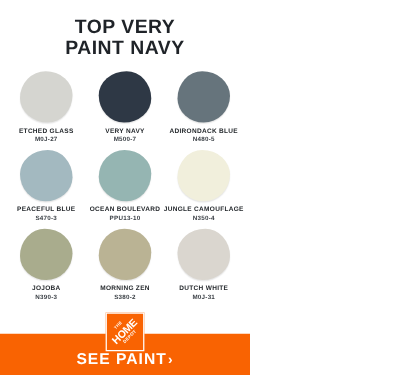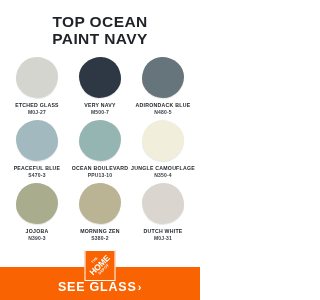--- a/index.html
+++ b/index.html
@@ -143,21 +143,21 @@
     font-family: "Liberation Sans", sans-serif;
   }
   .chev { font-size: 11px; font-weight: bold; margin-left: 1px; }
 </style>
 </head>
 <body>
 
 <div class="pin">
 
   <div class="header">
-    <span class="header-line">TOP OCEAN</span>
+    <span class="header-line">TOP VERY</span>
     <span class="header-line">PAINT NAVY</span>
   </div>
 
   <div class="grid">
 
     <div class="row">
       <div class="cell">
         <div class="blob-wrap">
           <div class="blob" style="background: rgb(213, 213, 208);"></div>
         </div>
@@ -234,16 +234,16 @@
 
   <div class="logo" style="background: rgb(249, 99, 2);">
     <div class="logo-inner">
       <span class="logo-the">THE</span>
       <span class="logo-home">HOME</span>
       <span class="logo-depot">DEPOT</span>
     </div>
   </div>
 
   <button class="see-more">
-    <span>SEE GLASS</span><span class="chev">›</span>
+    <span>SEE PAINT</span><span class="chev">›</span>
   </button>
 
 </div>
 
 </body></html>

